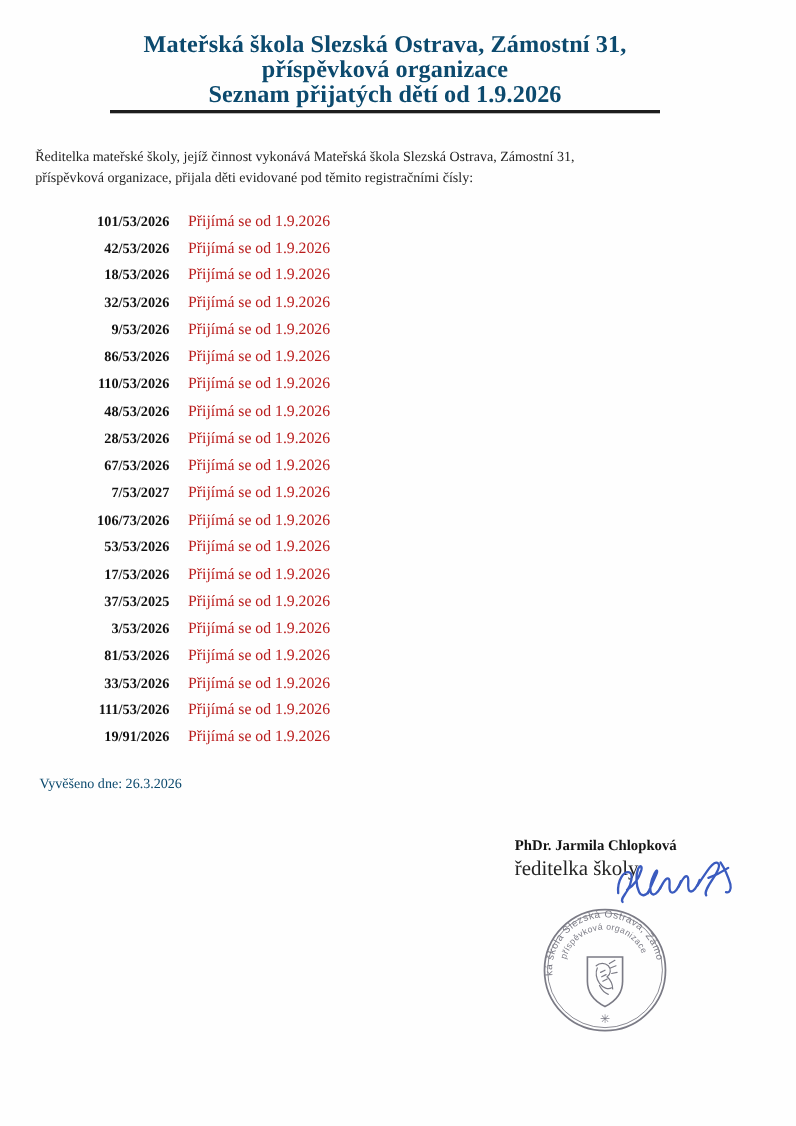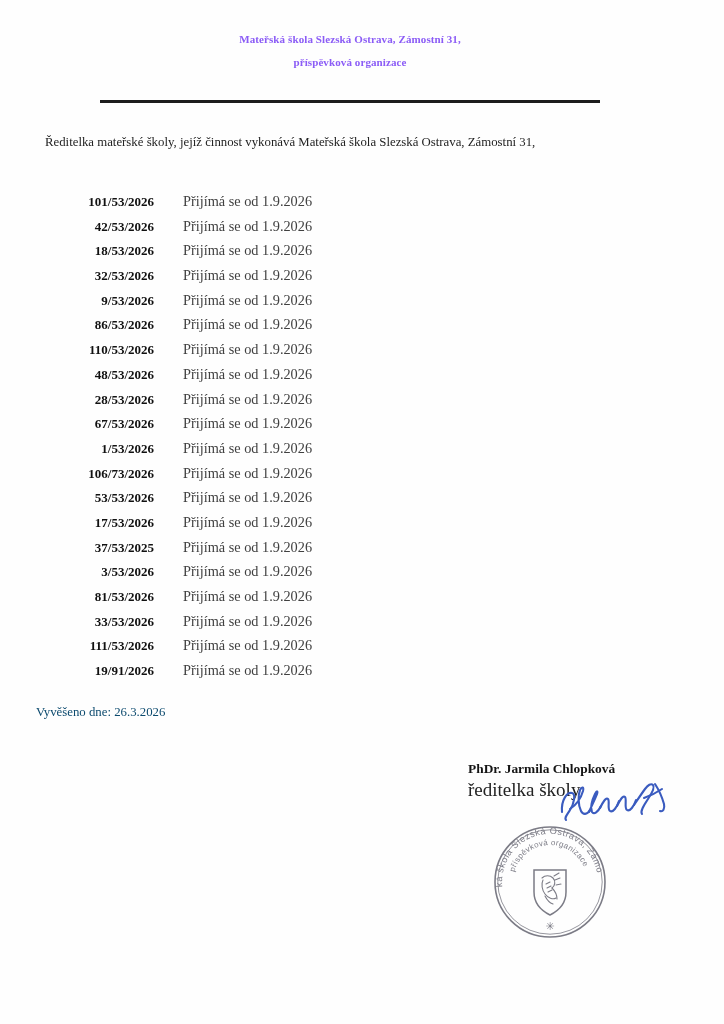--- a/index.html
+++ b/index.html
@@ -22,39 +22,39 @@
   
   .header {
     position: absolute;
     left: 100px;
     top: 28px;
     width: 500px;
     text-align: center;
   }
   .header-line {
     font-weight: bold;
-    font-size: 11px;
+    font-size: 22px;
     line-height: 23px;
     letter-spacing: 0.1px;
-    color: #8b5cf6;
+    color: #0c4a6e;
     white-space: nowrap;
   }
   .header-rule {
     position: absolute;
     left: 100px;
     top: 100px;
     width: 500px;
     height: 3px;
     background: #1d1d1d;
   }
 
   
   .intro {
     position: absolute;
-    left: 45px;
+    left: 32px;
     top: 133px;
     width: 610px;
     font-size: 12.8px;
     line-height: 19px;
     color: #232323;
   }
   .intro div { white-space: nowrap; }
 
   
   .list {
@@ -70,23 +70,23 @@
   }
   .reg {
     width: 118px;
     text-align: right;
     font-weight: bold;
     font-size: 13px;
     color: #111111;
     white-space: nowrap;
   }
   .decision {
-    margin-left: 29px;
+    margin-left: 17px;
     font-size: 14.3px;
-    color: #404040;
+    color: #b91c1c;
     white-space: nowrap;
   }
 
   
   .posted {
     position: absolute;
     left: 36px;
     top: 705px;
     font-size: 12.8px;
     color: #0c4a6e;
@@ -136,25 +136,27 @@
   }
 </style>
 </head>
 <body>
 
 <div class="page">
 
   <div class="header">
     <div class="header-line">Mateřská škola Slezská Ostrava, Zámostní 31,</div>
     <div class="header-line">příspěvková organizace</div>
+    <div class="header-line">Seznam přijatých dětí od 1.9.2026</div>
   </div>
   <div class="header-rule"></div>
 
   <div class="intro">
     <div>Ředitelka mateřské školy, jejíž činnost vykonává Mateřská škola Slezská Ostrava, Zámostní 31,</div>
+    <div>příspěvková organizace, přijala děti evidované pod těmito registračními čísly:</div>
   </div>
 
   <div class="list" id="entry-list">
       <div class="row">
         <div class="reg">101/53/2026</div>
         <div class="decision">Přijímá se od 1.9.2026</div>
       </div>
       <div class="row">
         <div class="reg">42/53/2026</div>
         <div class="decision">Přijímá se od 1.9.2026</div>
@@ -185,21 +187,21 @@
       </div>
       <div class="row">
         <div class="reg">28/53/2026</div>
         <div class="decision">Přijímá se od 1.9.2026</div>
       </div>
       <div class="row">
         <div class="reg">67/53/2026</div>
         <div class="decision">Přijímá se od 1.9.2026</div>
       </div>
       <div class="row">
-        <div class="reg">1/53/2026</div>
+        <div class="reg">7/53/2027</div>
         <div class="decision">Přijímá se od 1.9.2026</div>
       </div>
       <div class="row">
         <div class="reg">106/73/2026</div>
         <div class="decision">Přijímá se od 1.9.2026</div>
       </div>
       <div class="row">
         <div class="reg">53/53/2026</div>
         <div class="decision">Přijímá se od 1.9.2026</div>
       </div>

